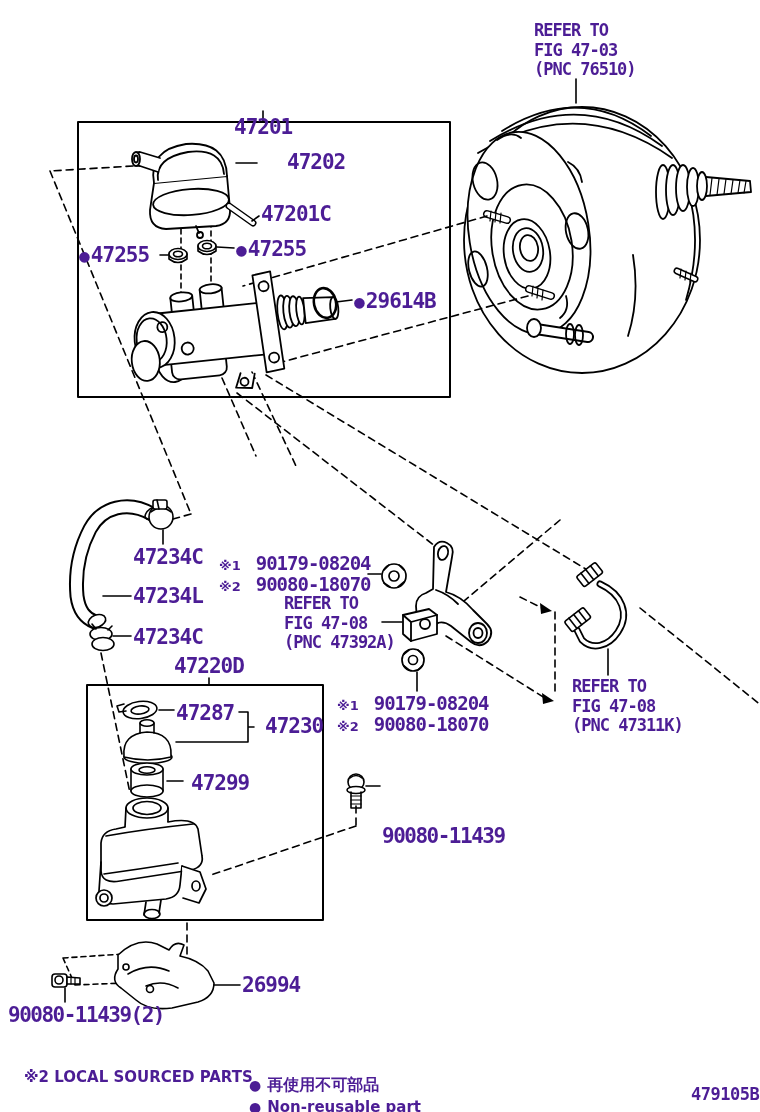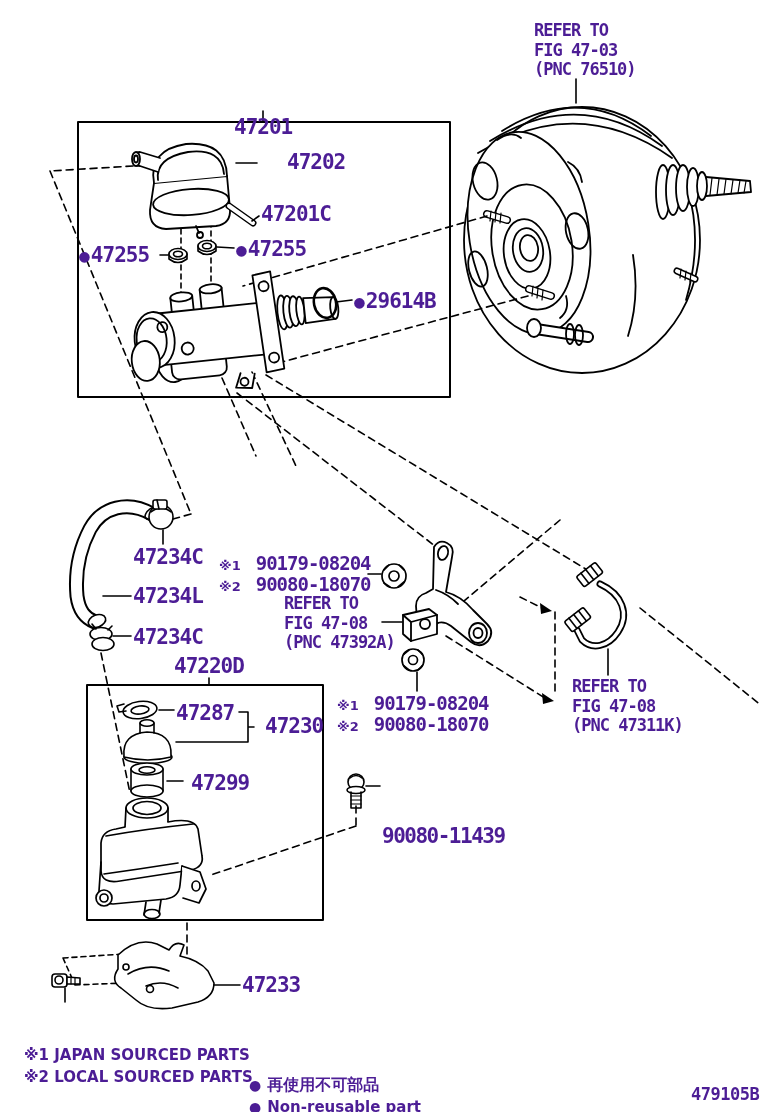--- a/index.html
+++ b/index.html
@@ -374,27 +374,27 @@
 
   <div class="lbl" style="left:191px;top:771px;">
     <span>47299</span>
   </div>
 
   <div class="lbl" style="left:382px;top:778px;letter-spacing:-1.5px;margin-top:46px;">
     <span>90080-11439</span>
   </div>
 
   <div class="lbl" style="left:242px;top:973px;">
-    <span>47233</span>
-  </div>
-
-
-  <div class="legend-row" style="left:24px;top:1046px;">
-    <span>※1 JAPAN SOURCED PARTS</span>
-  </div>
+    <span>26994</span>
+  </div>
+
+  <div class="lbl" style="left:8px;top:1003px;letter-spacing:-1.5px;">
+    <span>90080-11439(2)</span>
+  </div>
+
   <div class="legend-row" style="left:24px;top:1068px;">
     <span>※2 LOCAL SOURCED PARTS</span>
   </div>
   <div class="legend-note jp" style="left:249px;top:1047px;">
     <span class="bullet">●</span><span>再使用不可部品</span>
   </div>
   <div class="legend-note" style="left:249px;top:1070px;text-decoration:underline;">
     <span class="bullet">●</span><span>Non-reusable part</span>
   </div>
 

